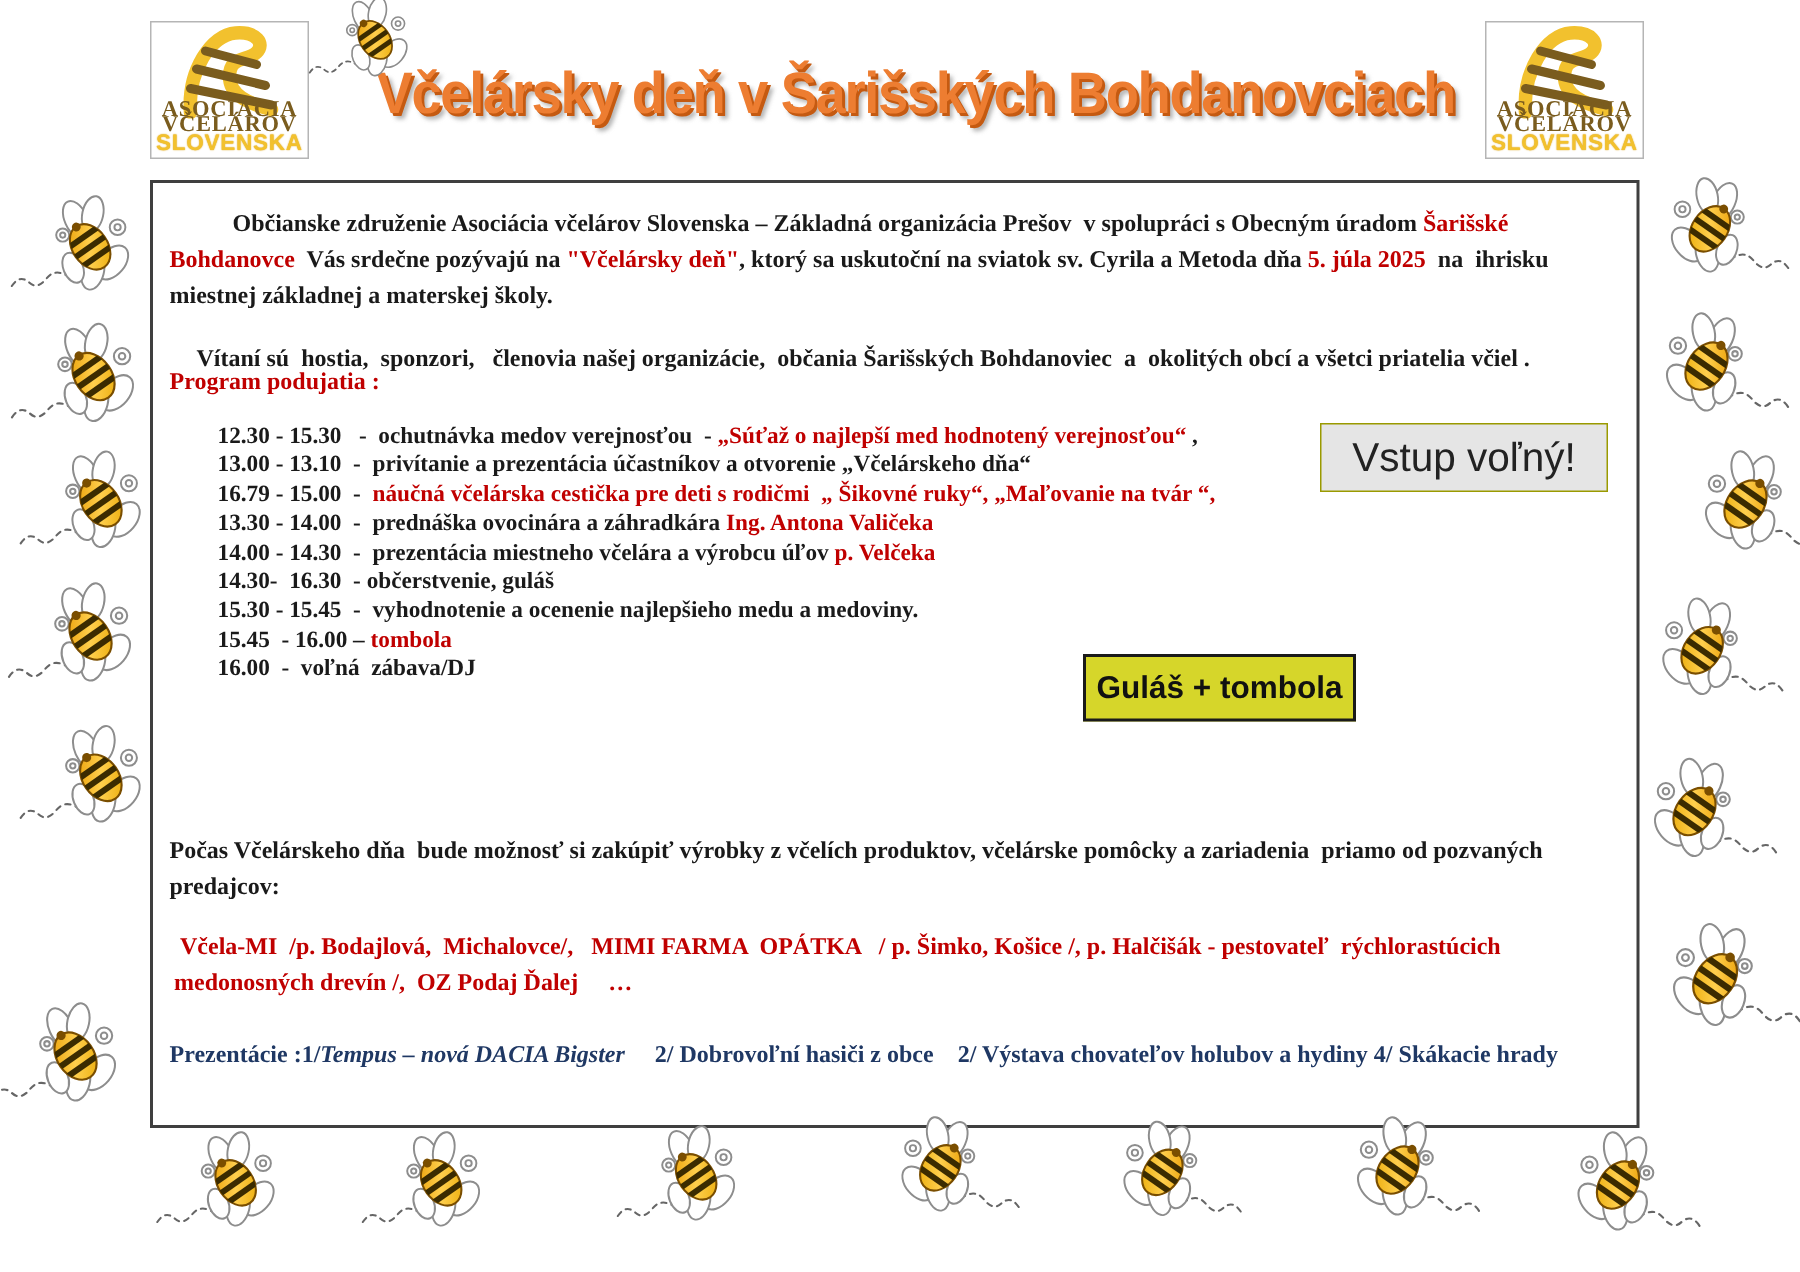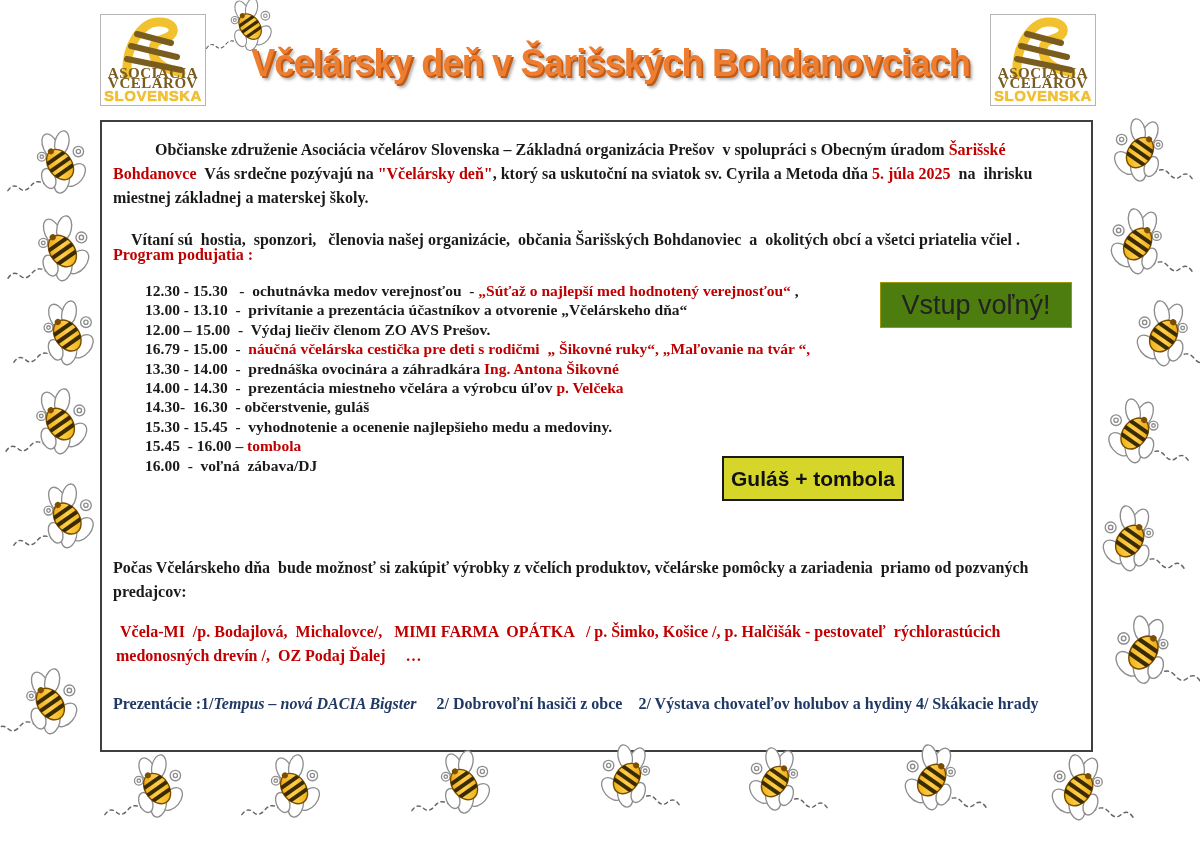--- a/index.html
+++ b/index.html
@@ -48,26 +48,26 @@
   .welcome{left:113px;top:228px;width:968px;text-indent:18px;}
   .prog-head{left:113px;top:246px;color:#c00000;font-weight:bold;font-size:16px;}
 
   .program{left:145px;top:281px;width:860px;}
   .prog-line{font-weight:bold;font-size:15.5px;line-height:19.4px;white-space:pre;}
   .prog-line.indent{padding-left:108px;}
   .prog-line.gap{margin-top:4px;}
 
   .badge-entry{
     left:880px;top:282px;width:192px;height:46px;
-    background:#4d7c0f;border:1px solid #9a9a00;box-sizing:border-box;
+    background:#e5e5e5;border:1px solid #9a9a00;box-sizing:border-box;
     display:flex;align-items:center;justify-content:center;
     font-family:"Liberation Sans",sans-serif;font-size:27px;color:#222;
   }
   .badge-gulas{
-    left:722px;top:456px;width:182px;height:45px;
+    left:722px;top:436px;width:182px;height:45px;
     background:#d6d62a;border:2px solid #1a1a1a;box-sizing:border-box;
     display:flex;align-items:center;justify-content:center;
     font-family:"Liberation Sans",sans-serif;font-weight:bold;font-size:21px;color:#111;
   }
 
   .vendors-intro{left:113px;top:556px;width:962px;}
   .vendors-red{left:116px;top:620px;width:945px;color:#c00000;}
   .presentations{left:113px;top:692px;width:968px;}
 
   .bee{pointer-events:none;}
@@ -146,23 +146,22 @@
 
 <div class="abs main-box"></div>
 
 <p class="abs blk intro"><span class="seg-k">Občianske združenie Asociácia včelárov Slovenska – Základná organizácia Prešov  v spolupráci s Obecným úradom </span><span class="seg-r">Šarišské Bohdanovce</span><span class="seg-k">  Vás srdečne pozývajú na </span><span class="seg-r">"Včelársky deň"</span><span class="seg-k">, ktorý sa uskutoční na sviatok sv. Cyrila a Metoda dňa </span><span class="seg-r">5. júla 2025</span><span class="seg-k">  na  ihrisku miestnej základnej a materskej školy.</span></p>
 <p class="abs blk welcome">Vítaní sú  hostia,  sponzori,   členovia našej organizácie,  občania Šarišských Bohdanoviec  a  okolitých obcí a všetci priatelia včiel .</p>
 <div class="abs prog-head">Program podujatia :</div>
 
 <div class="abs program" id="program-list">
     <div class="prog-line"><span class="seg-k">12.30 - 15.30   -  ochutnávka medov verejnosťou  - </span><span class="seg-r">„Súťaž o najlepší med hodnotený verejnosťou“</span><span class="seg-k"> ,</span></div>
     <div class="prog-line"><span class="seg-k">13.00 - 13.10  -  privítanie a prezentácia účastníkov a otvorenie „Včelárskeho dňa“</span></div>
-    <div class="prog-line"><span class="seg-k">12.00 – 15.00  -  Výdaj liečiv členom ZO AVS Prešov.</span></div>
     <div class="prog-line"><span class="seg-k">16.79 - 15.00  -  </span><span class="seg-r">náučná včelárska cestička pre deti s rodičmi  „ Šikovné ruky“, „Maľovanie na tvár “,</span></div>
-    <div class="prog-line"><span class="seg-k">13.30 - 14.00  -  prednáška ovocinára a záhradkára </span><span class="seg-r">Ing. Antona Šikovné</span></div>
+    <div class="prog-line"><span class="seg-k">13.30 - 14.00  -  prednáška ovocinára a záhradkára </span><span class="seg-r">Ing. Antona Valičeka</span></div>
     <div class="prog-line"><span class="seg-k">14.00 - 14.30  -  prezentácia miestneho včelára a výrobcu úľov </span><span class="seg-r">p. Velčeka</span></div>
     <div class="prog-line"><span class="seg-k">14.30-  16.30  - občerstvenie, guláš</span></div>
     <div class="prog-line"><span class="seg-k">15.30 - 15.45  -  vyhodnotenie a ocenenie najlepšieho medu a medoviny.</span></div>
     <div class="prog-line"><span class="seg-k">15.45  - 16.00 – </span><span class="seg-r">tombola</span></div>
     <div class="prog-line"><span class="seg-k">16.00  -  voľná  zábava/DJ</span></div>
   </div>
 
 <div class="abs badge-entry">Vstup voľný!</div>
 <div class="abs badge-gulas">Guláš + tombola</div>
 

